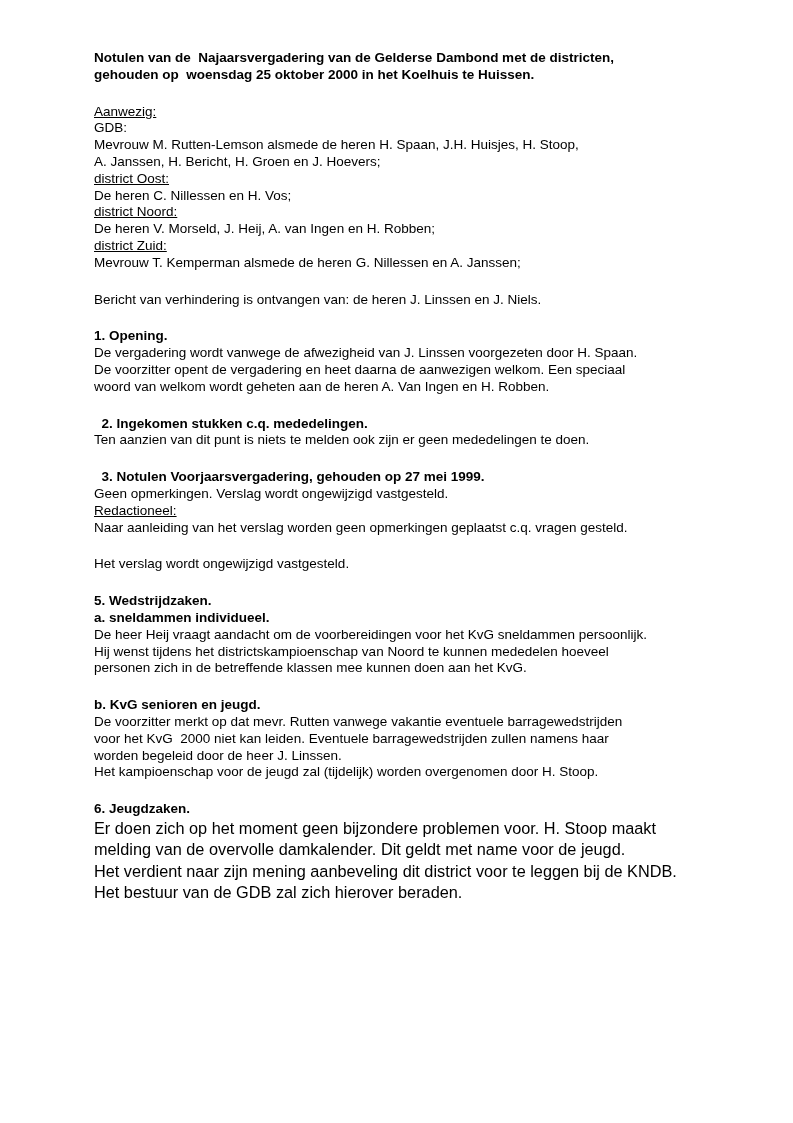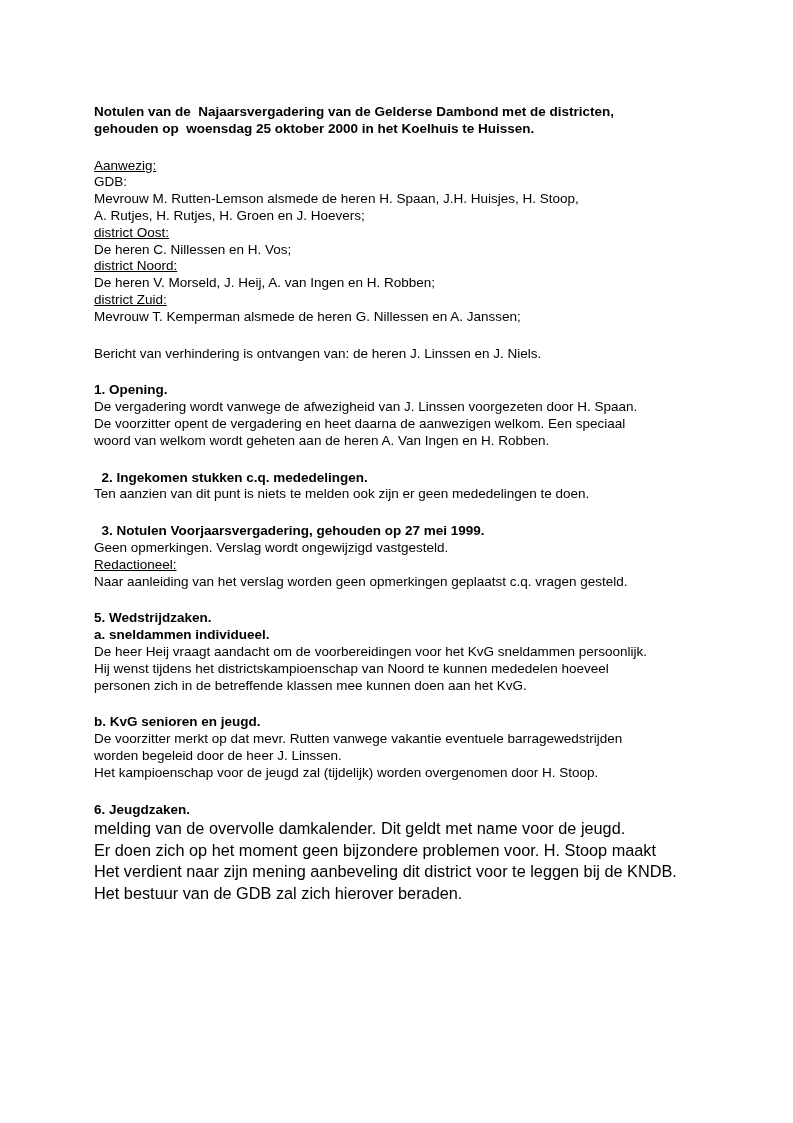--- a/index.html
+++ b/index.html
@@ -6,21 +6,21 @@
     margin: 0;
     padding: 0;
     background: #ffffff;
   }
   .page {
     position: relative;
     width: 678px;
     height: 1123px;
     background: #ffffff;
     box-sizing: border-box;
-    padding: 104px 88px 40px 94px;
+    padding: 50px 88px 40px 94px;
     overflow: hidden;
   }
   .content {
     width: 615px;
   }
   .block {
     margin-bottom: 20px;
   }
   .line {
     font-family: "Liberation Sans", sans-serif;
@@ -46,21 +46,21 @@
 <div class="page">
   <div class="content" id="doc-content">
       <div class="block">
         <div class="line bold">Notulen van de  Najaarsvergadering van de Gelderse Dambond met de districten,</div>
         <div class="line bold">gehouden op  woensdag 25 oktober 2000 in het Koelhuis te Huissen.</div>
       </div>
       <div class="block">
         <div class="line underline">Aanwezig:</div>
         <div class="line normal">GDB:</div>
         <div class="line normal">Mevrouw M. Rutten-Lemson alsmede de heren H. Spaan, J.H. Huisjes, H. Stoop,</div>
-        <div class="line normal">A. Rutjes, H. Rutjes, H. Groen en J. Hoevers;</div>
+        <div class="line normal">A. Janssen, H. Bericht, H. Groen en J. Hoevers;</div>
         <div class="line underline">district Oost:</div>
         <div class="line normal">De heren C. Nillessen en H. Vos;</div>
         <div class="line underline">district Noord:</div>
         <div class="line normal">De heren V. Morseld, J. Heij, A. van Ingen en H. Robben;</div>
         <div class="line underline">district Zuid:</div>
         <div class="line normal">Mevrouw T. Kemperman alsmede de heren G. Nillessen en A. Janssen;</div>
       </div>
       <div class="block">
         <div class="line normal">Bericht van verhindering is ontvangen van: de heren J. Linssen en J. Niels.</div>
       </div>
@@ -74,35 +74,37 @@
         <div class="line bold">  2. Ingekomen stukken c.q. mededelingen.</div>
         <div class="line normal">Ten aanzien van dit punt is niets te melden ook zijn er geen mededelingen te doen.</div>
       </div>
       <div class="block">
         <div class="line bold">  3. Notulen Voorjaarsvergadering, gehouden op 27 mei 1999.</div>
         <div class="line normal">Geen opmerkingen. Verslag wordt ongewijzigd vastgesteld.</div>
         <div class="line underline">Redactioneel:</div>
         <div class="line normal">Naar aanleiding van het verslag worden geen opmerkingen geplaatst c.q. vragen gesteld.</div>
       </div>
       <div class="block">
+        <div class="line normal">Het verslag wordt ongewijzigd vastgesteld.</div>
       </div>
       <div class="block">
         <div class="line bold">5. Wedstrijdzaken.</div>
         <div class="line bold">a. sneldammen individueel.</div>
         <div class="line normal">De heer Heij vraagt aandacht om de voorbereidingen voor het KvG sneldammen persoonlijk.</div>
         <div class="line normal">Hij wenst tijdens het districtskampioenschap van Noord te kunnen mededelen hoeveel</div>
         <div class="line normal">personen zich in de betreffende klassen mee kunnen doen aan het KvG.</div>
       </div>
       <div class="block">
         <div class="line bold">b. KvG senioren en jeugd.</div>
         <div class="line normal">De voorzitter merkt op dat mevr. Rutten vanwege vakantie eventuele barragewedstrijden</div>
+        <div class="line normal">voor het KvG  2000 niet kan leiden. Eventuele barragewedstrijden zullen namens haar</div>
         <div class="line normal">worden begeleid door de heer J. Linssen.</div>
         <div class="line normal">Het kampioenschap voor de jeugd zal (tijdelijk) worden overgenomen door H. Stoop.</div>
       </div>
       <div class="block">
         <div class="line bold">6. Jeugdzaken.</div>
+        <div class="line large">Er doen zich op het moment geen bijzondere problemen voor. H. Stoop maakt</div>
         <div class="line large">melding van de overvolle damkalender. Dit geldt met name voor de jeugd.</div>
-        <div class="line large">Er doen zich op het moment geen bijzondere problemen voor. H. Stoop maakt</div>
         <div class="line large">Het verdient naar zijn mening aanbeveling dit district voor te leggen bij de KNDB.</div>
         <div class="line large">Het bestuur van de GDB zal zich hierover beraden.</div>
       </div>
     </div>
 </div>
 
 </body></html>

